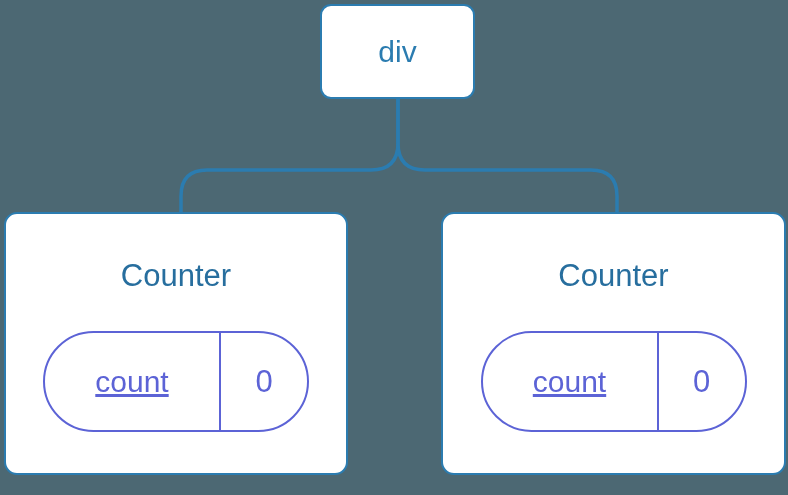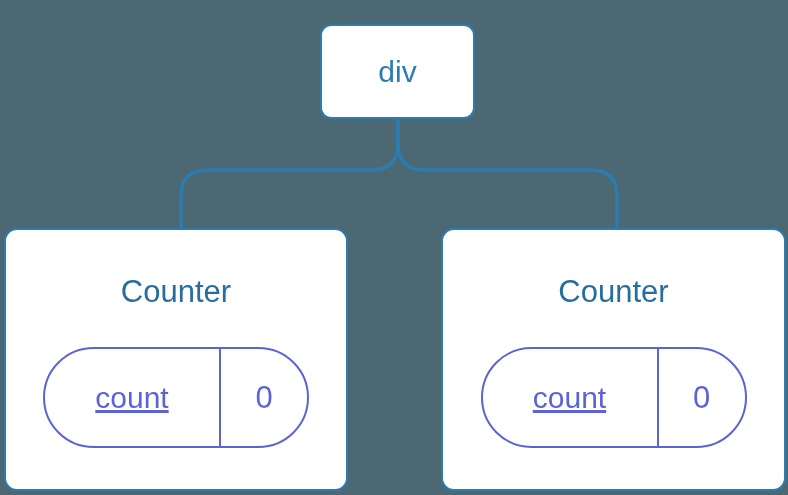--- a/index.html
+++ b/index.html
@@ -33,31 +33,30 @@
     top: 4px;
     width: 155px;
     height: 95px;
     background: var(--card-bg, #ffffff);
     border: 2.5px solid var(--line, #2B7CB0);
     border-radius: 11px;
     box-sizing: border-box;
     display: flex;
     align-items: center;
     justify-content: center;
-    margin-top: 20px;
   }
   .node-root .root-label {
     color: var(--line, #2B7CB0);
     font-size: 30px;
     font-weight: 500;
     line-height: 1;
   }
   .card {
     position: absolute;
-    top: 228px;
+    top: 212px;
     height: 263px;
     background: var(--card-bg, #ffffff);
     border: 2.5px solid var(--line, #2B7CB0);
     border-radius: 13px;
     box-sizing: border-box;
     display: flex;
     flex-direction: column;
     align-items: center;
     padding-top: 44px;
   }

